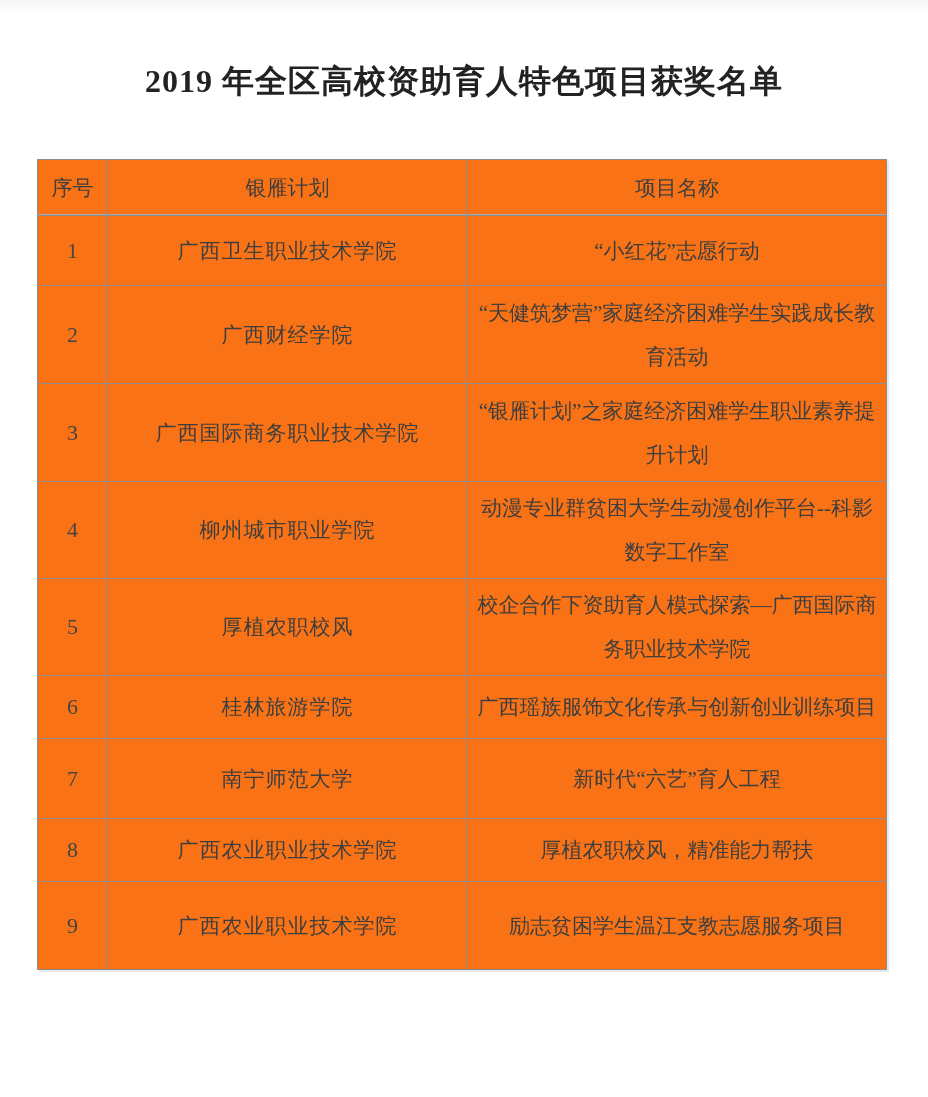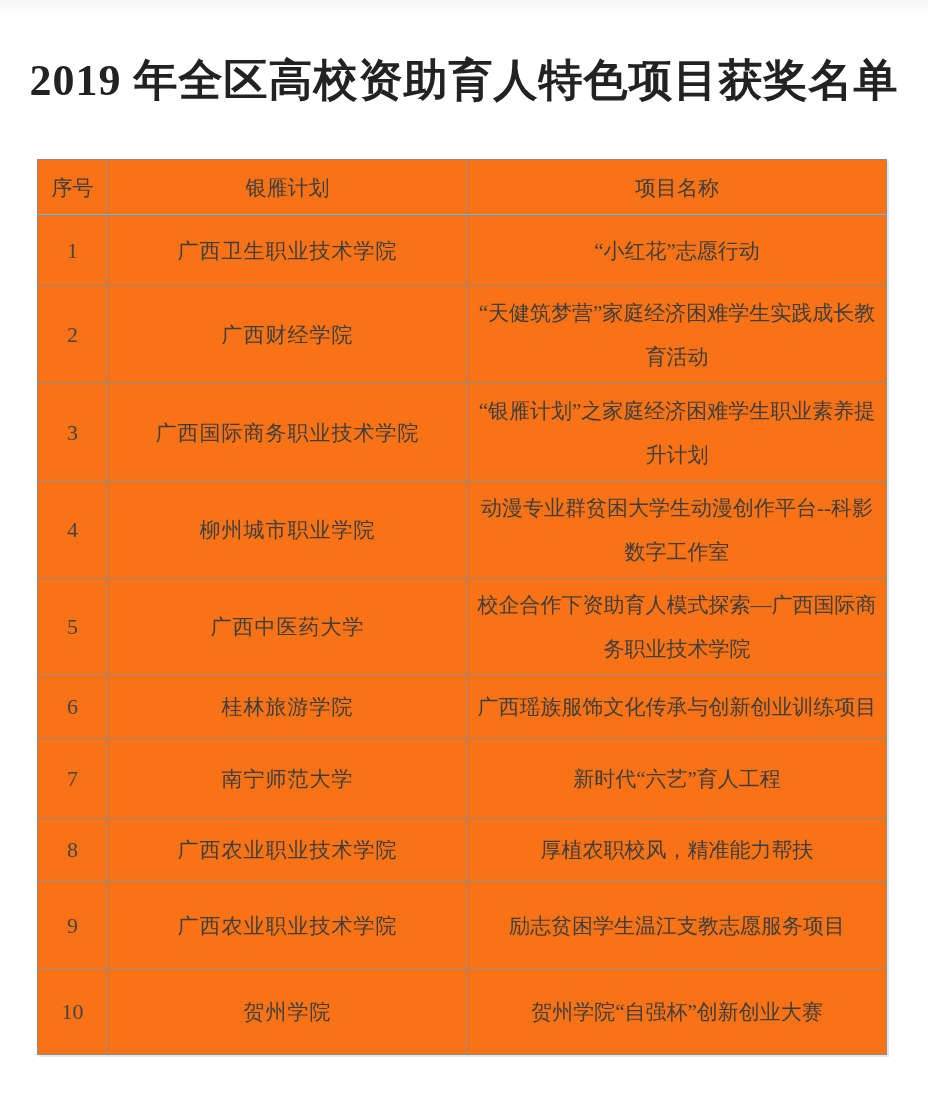--- a/index.html
+++ b/index.html
@@ -13,21 +13,21 @@
   }
   body {
     background: linear-gradient(#f5f5f4, #ffffff 14px);
     color: #3e3e3e;
   }
   .page-title {
     margin: 0;
     padding-top: 58px;
     padding-bottom: 0;
     text-align: center;
-    font-size: 44px;
+    font-size: 32px;
     line-height: 46px;
     font-weight: 700;
     color: #222222;
     letter-spacing: 1px;
     font-family: "Liberation Serif", "DejaVu Serif", serif;
   }
   table.award-table {
     margin: 55px 0 0 37px;
     width: 849px;
     table-layout: fixed;
@@ -101,21 +101,21 @@
       <td class="school-cell">广西国际商务职业技术学院</td>
       <td class="project-cell">“银雁计划”之家庭经济困难学生职业素养提升计划</td>
     </tr>
     <tr>
       <td class="no-cell">4</td>
       <td class="school-cell">柳州城市职业学院</td>
       <td class="project-cell">动漫专业群贫困大学生动漫创作平台--科影数字工作室</td>
     </tr>
     <tr>
       <td class="no-cell">5</td>
-      <td class="school-cell">广西中医药大学</td>
+      <td class="school-cell">厚植农职校风</td>
       <td class="project-cell">校企合作下资助育人模式探索—广西国际商务职业技术学院</td>
     </tr>
     <tr>
       <td class="no-cell">6</td>
       <td class="school-cell">桂林旅游学院</td>
       <td class="project-cell">广西瑶族服饰文化传承与创新创业训练项目</td>
     </tr>
     <tr>
       <td class="no-cell">7</td>
       <td class="school-cell">南宁师范大学</td>
@@ -124,19 +124,14 @@
     <tr>
       <td class="no-cell">8</td>
       <td class="school-cell">广西农业职业技术学院</td>
       <td class="project-cell">厚植农职校风，精准能力帮扶</td>
     </tr>
     <tr>
       <td class="no-cell">9</td>
       <td class="school-cell">广西农业职业技术学院</td>
       <td class="project-cell">励志贫困学生温江支教志愿服务项目</td>
     </tr>
-    <tr>
-      <td class="no-cell">10</td>
-      <td class="school-cell">贺州学院</td>
-      <td class="project-cell">贺州学院“自强杯”创新创业大赛</td>
-    </tr>
   </tbody>
 </table>
 
 </body></html>

